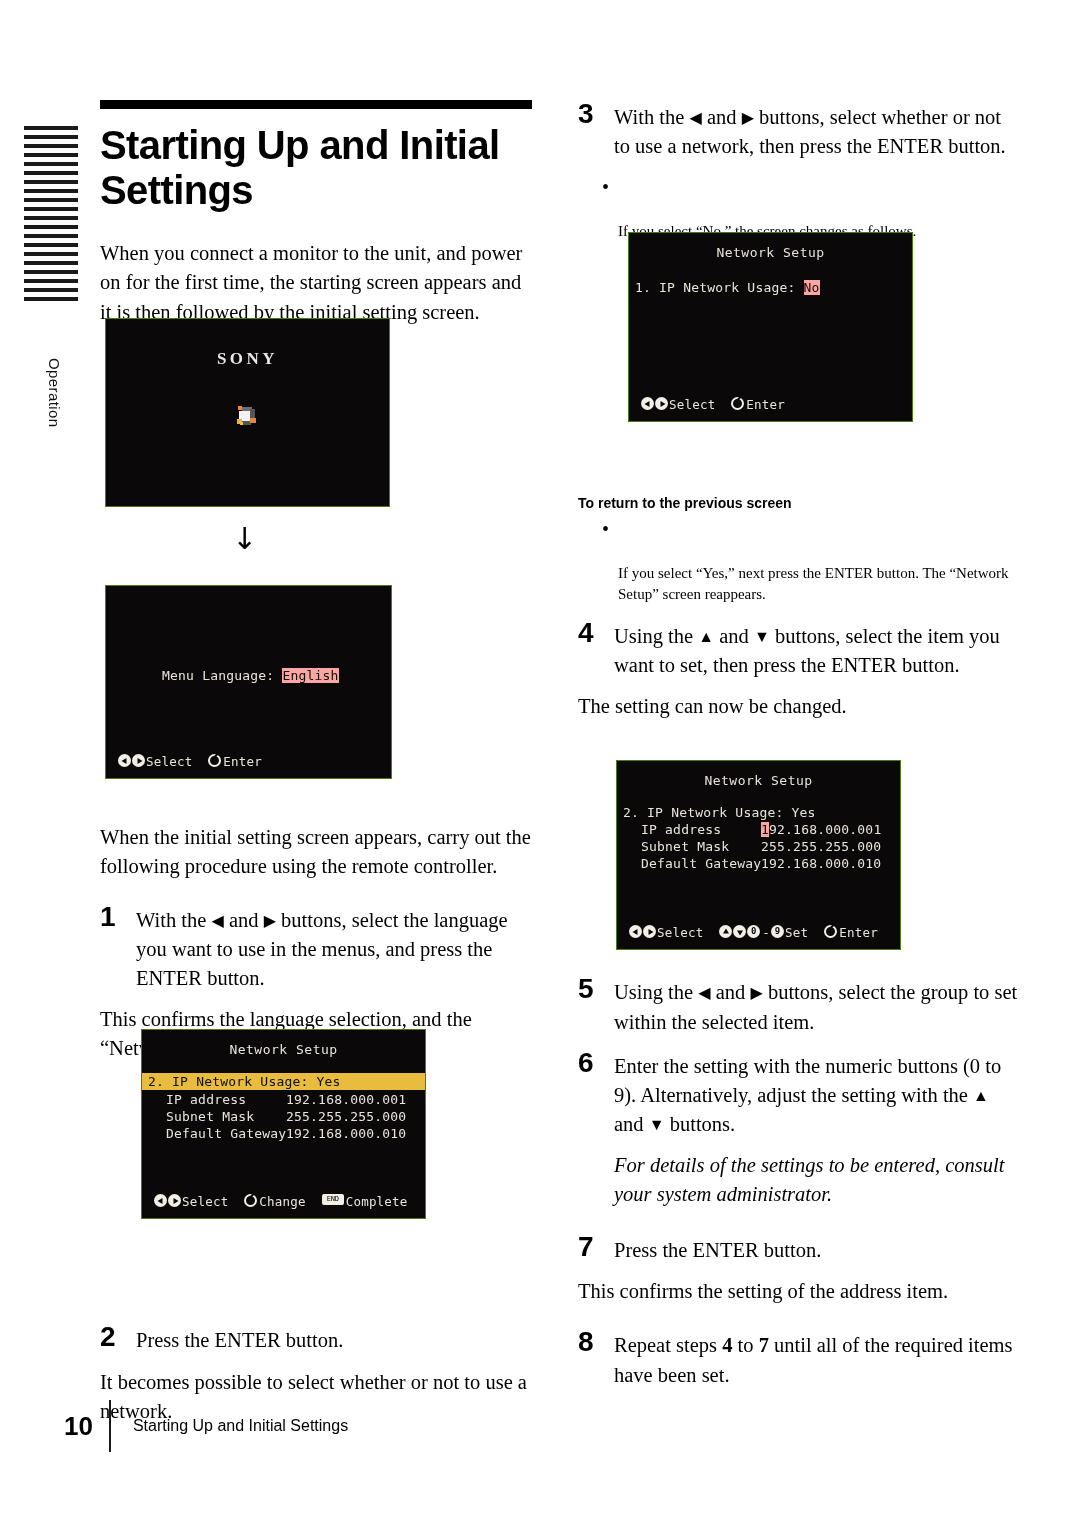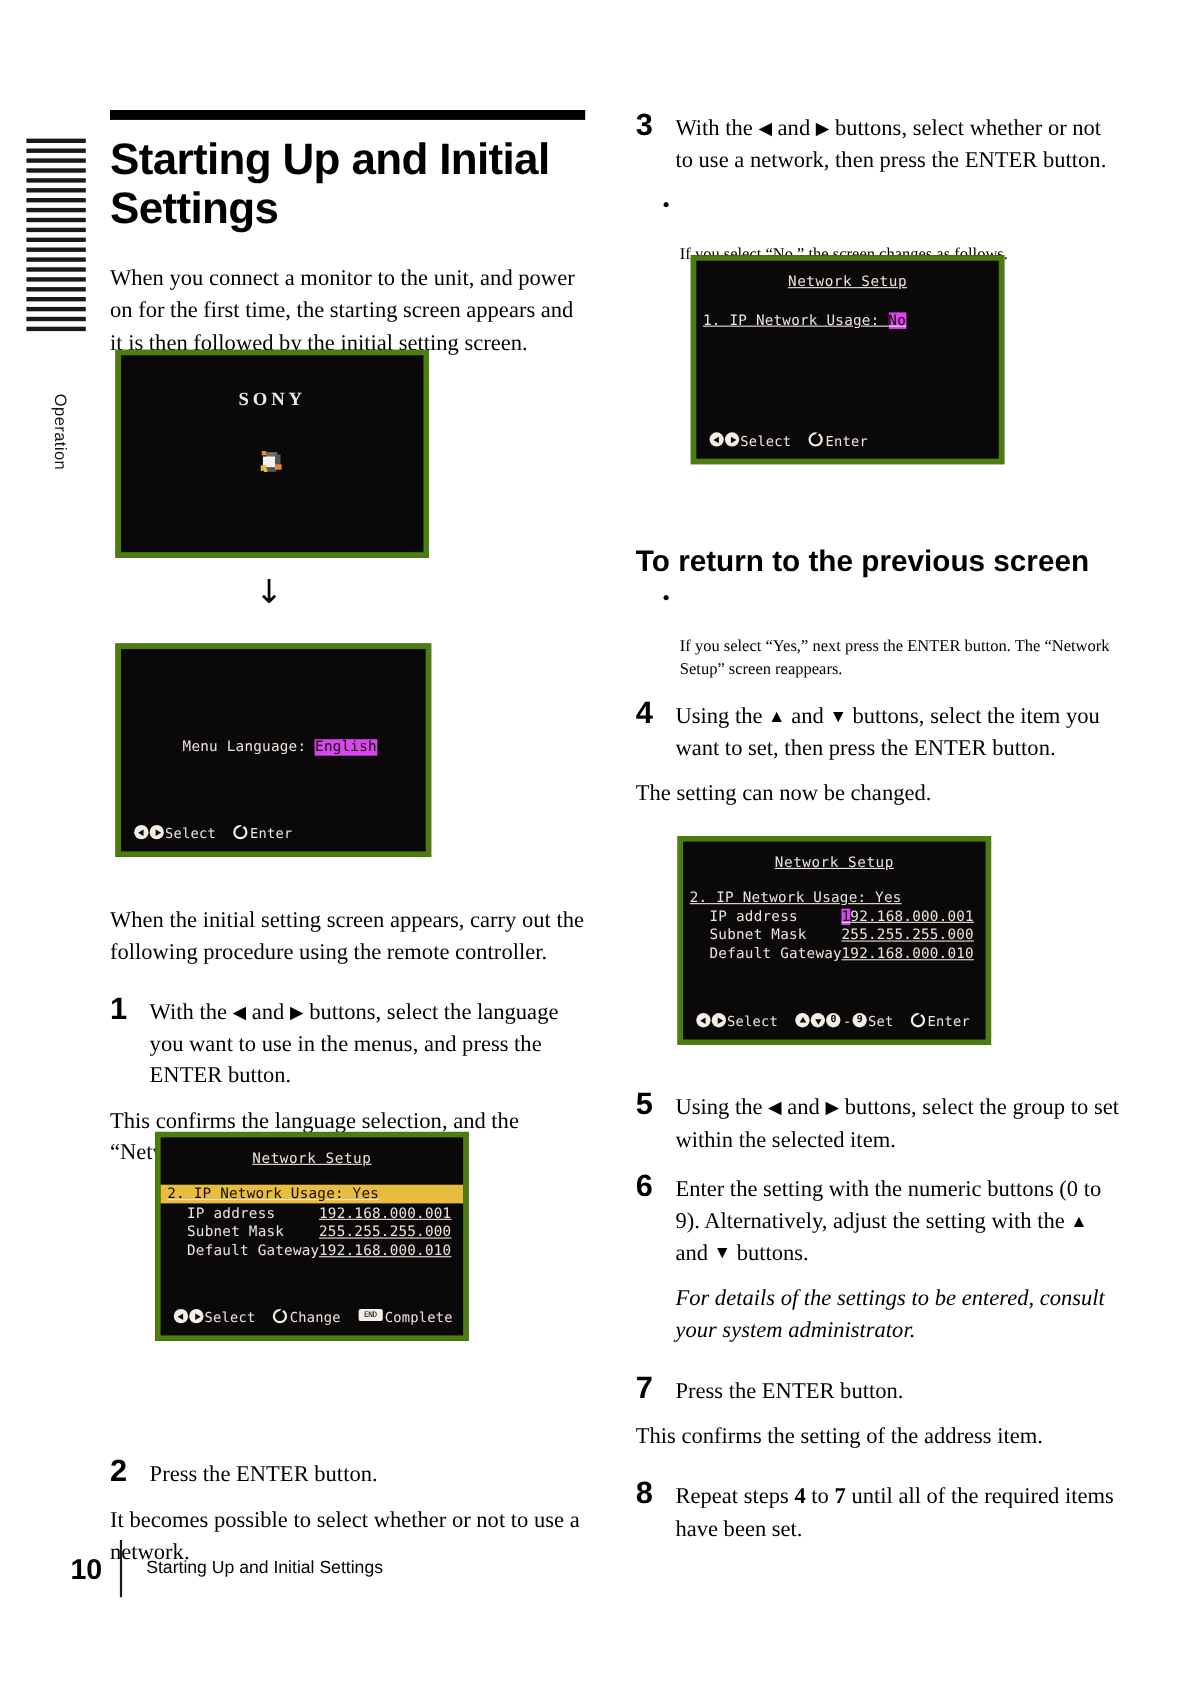--- a/index.html
+++ b/index.html
@@ -40,49 +40,48 @@
   
   p.body, .body {
     font-size:20.5px; line-height:1.42; margin:0 0 22px 0;
     text-align:left;
   }
   .indent { margin-left:36px; }
   .note-it { font-style:italic; font-size:20.5px; line-height:1.42; margin:0 0 24px 36px; }
   .bold-run { font-weight:bold; }
   h3.subhead {
     font-family:"Liberation Sans", sans-serif;
-    font-size:27px; font-weight:bold; margin:26px 0 4px 0;
+    font-size:14px; font-weight:bold; margin:26px 0 4px 0;
   }
 
   
   .step { display:flex; margin:0 0 12px 0; }
   .step-num {
     font-family:"Liberation Sans", sans-serif;
     font-weight:bold; font-size:28px; line-height:1.02;
     width:36px; flex:0 0 36px;
   }
   .step-txt { font-size:20.5px; line-height:1.42; flex:1; padding-top:3px; }
   .bullet { display:flex; margin:0 0 14px 24px; }
   .bullet-dot { width:16px; flex:0 0 16px; font-size:20px; line-height:1.42; }
   .bullet-txt { font-size:15px; line-height:1.42; flex:1;margin-top:48px; }
 
   .arrow-glyph { font-size:16px; vertical-align:1px; }
 
   
   .osd {
-    background:#0a0808; border:5px solid #4d7c0f;
+    background:#0a0808; border:1px solid #4d7c0f;
     font-family:"DejaVu Sans Mono", monospace;
     color:#e9e5dc; position:relative;
     box-sizing:border-box;
-    text-decoration:underline;
   }
   .osd-title { text-align:center; font-size:13px; letter-spacing:.5px; }
   .osd-row { font-size:13px; white-space:pre; letter-spacing:.2px; }
   .hl-bar { background:#e8bc3e; color:#120d02; display:block; }
-  .hl-inline { background:#d946ef; color:#120d02; }
+  .hl-inline { background:#fca5a5; color:#120d02; }
   .osd-foot {
     position:absolute; left:12px; bottom:9px;
     font-size:12.5px; letter-spacing:.2px; white-space:nowrap;
     display:flex; align-items:center; gap:0px;
   }
   .fgrp { display:flex; margin-right:16px; }
   .rbtn {
     display:inline-block; width:13px; height:13px; border-radius:50%;
     background:#f2efe6; position:relative; margin-right:1px; flex:0 0 13px;
   }

